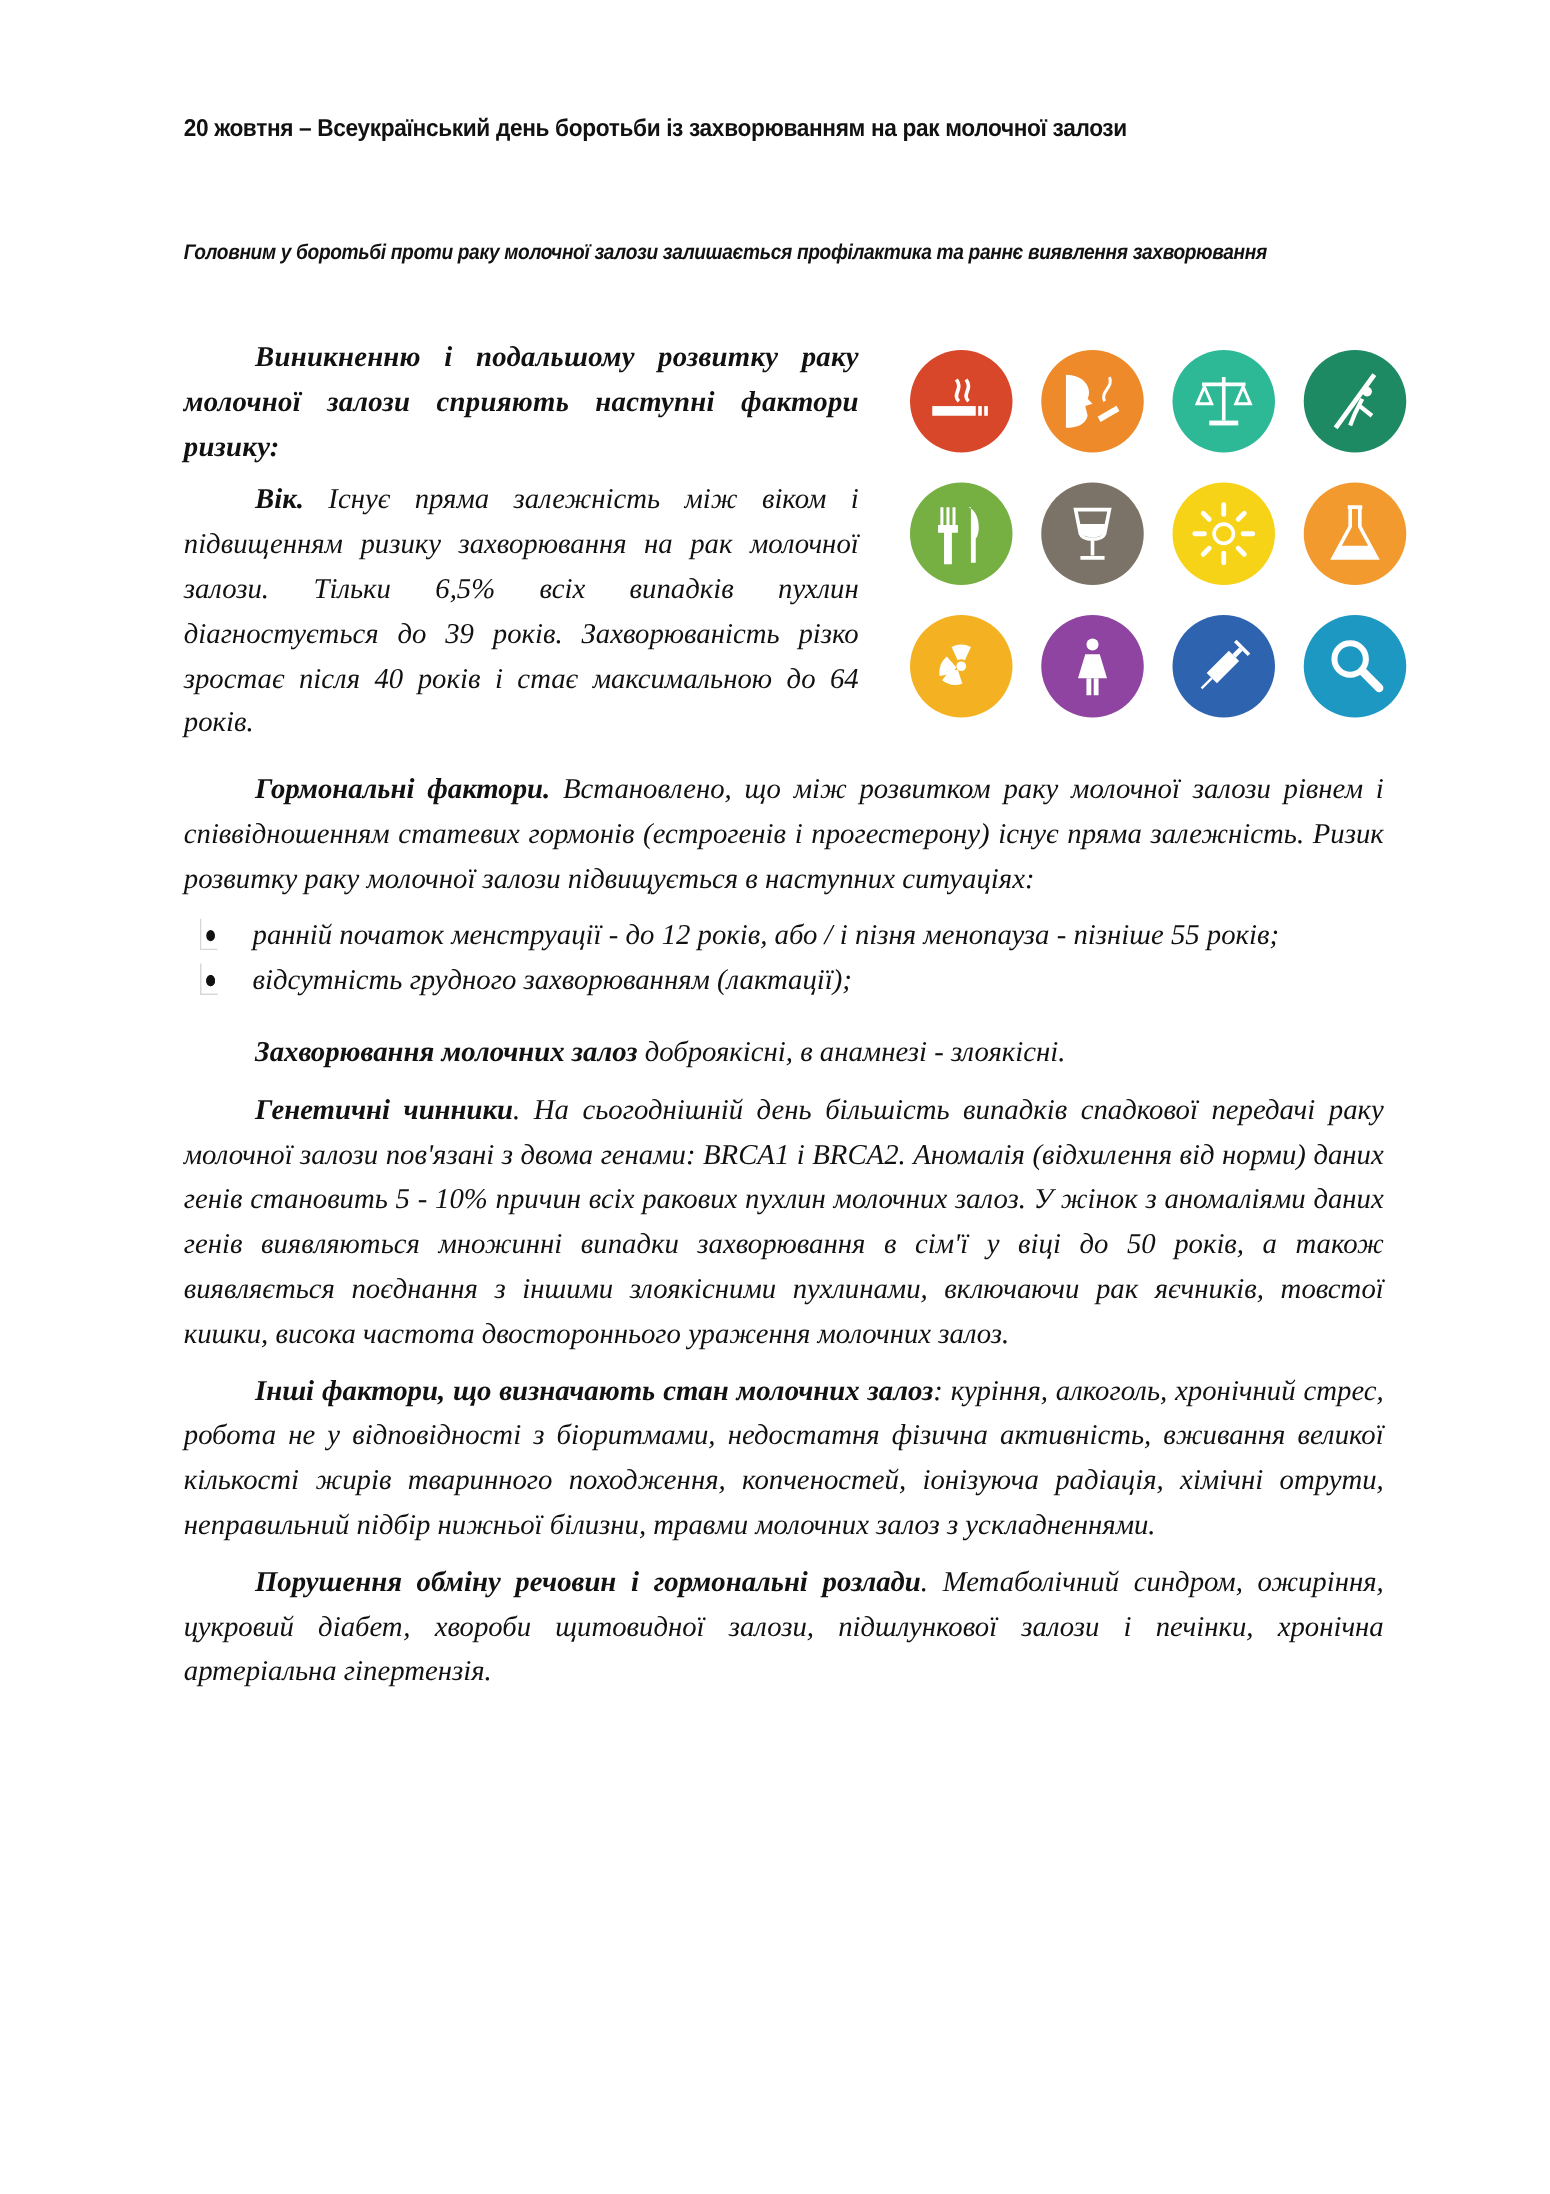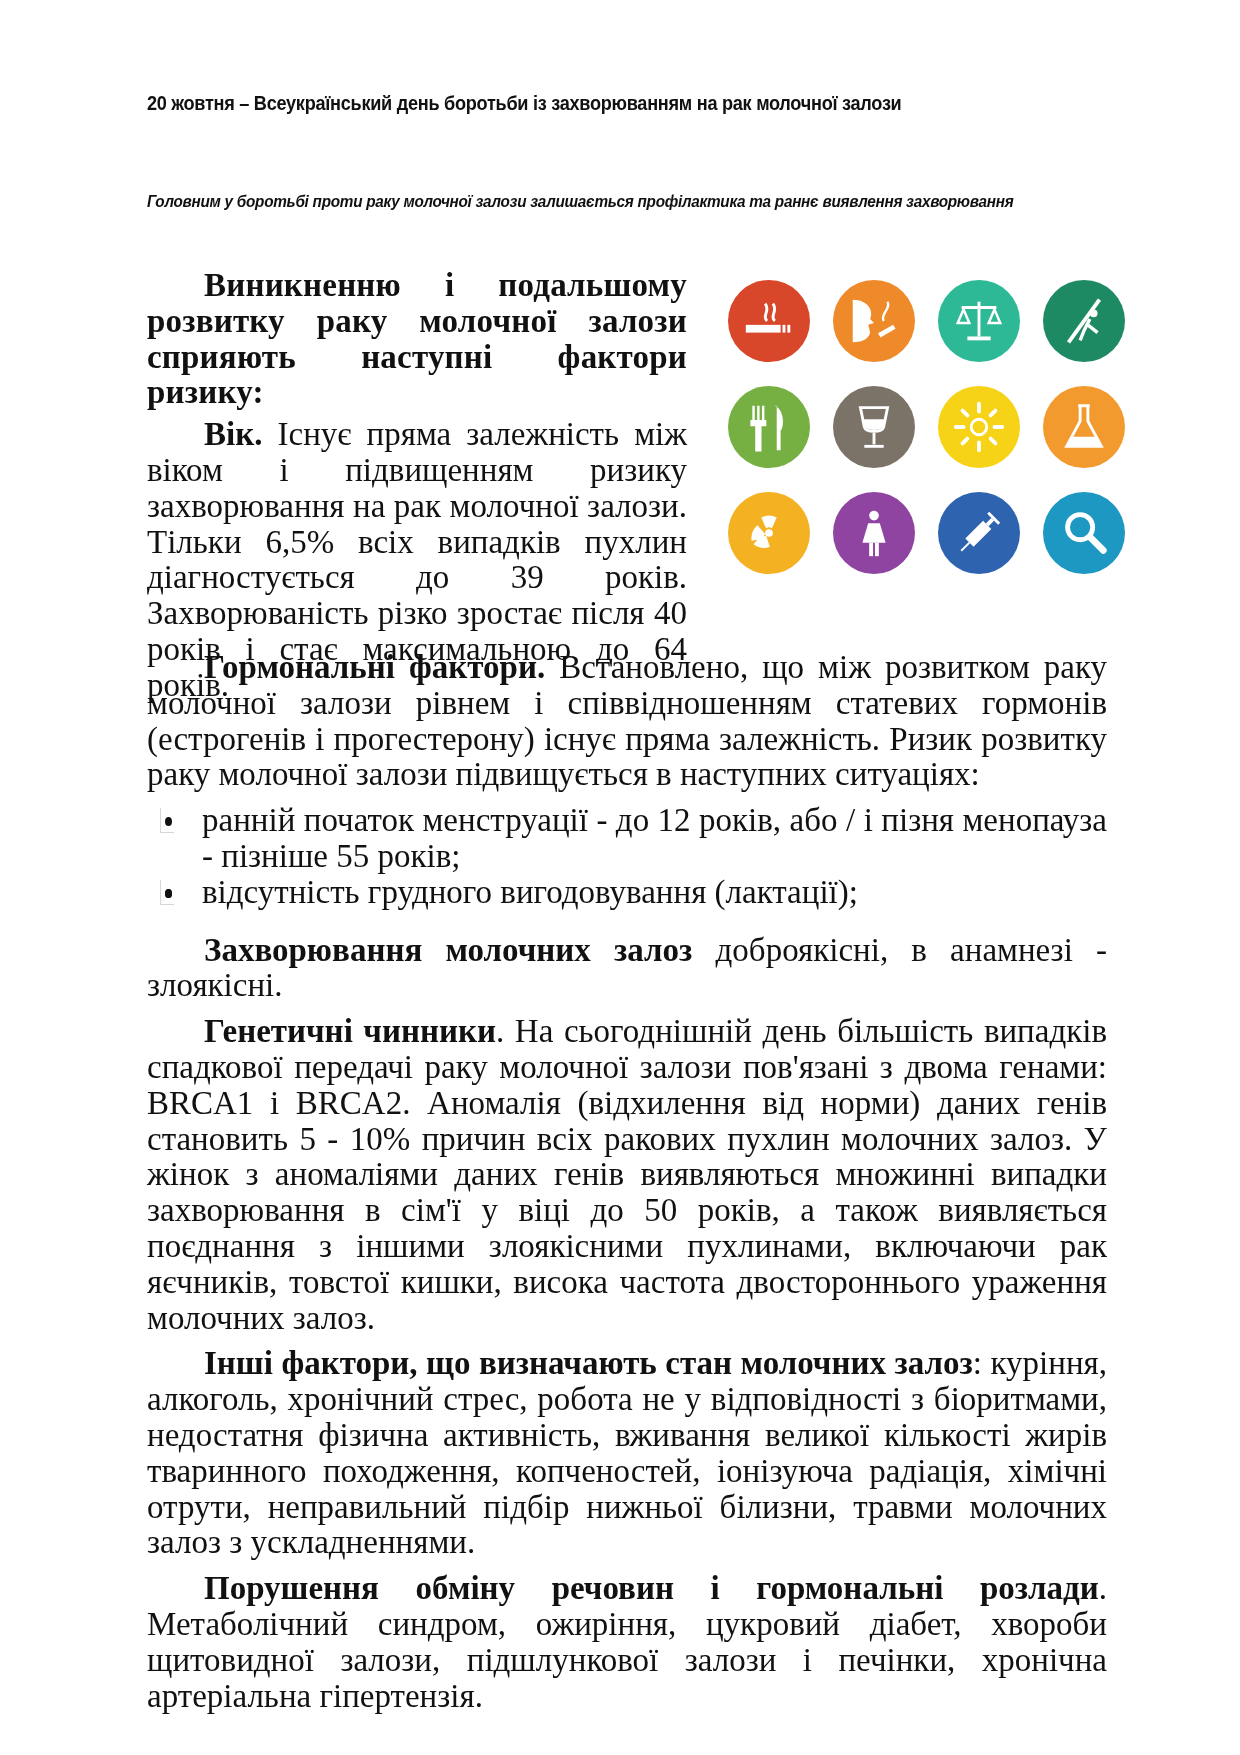--- a/index.html
+++ b/index.html
@@ -8,25 +8,25 @@
   .title {
     position:absolute; left:147px; top:92px; width:960px;
     font-family:"Liberation Sans", sans-serif; font-weight:bold; font-size:19.5px;
     letter-spacing:-0.3px; white-space:nowrap; transform:scaleX(0.93); transform-origin:left top;
   }
   .subtitle {
     position:absolute; left:147px; top:187px; width:1010px;
     font-family:"Liberation Sans", sans-serif; font-weight:bold; font-style:italic; font-size:17px;
     line-height:30px; letter-spacing:-0.3px; transform:scaleX(0.9); transform-origin:left top;
   }
-  .serif { font-family:"Liberation Serif", serif; font-size:33px; line-height:35.8px; text-align:justify; }
+  .serif { font-family:"Liberation Serif", serif; font-size:23px; line-height:35.8px; text-align:justify;font-style:italic; }
   .intro-block { position:absolute; left:147px; top:268px; width:540px; }
   .intro-block p { margin:0; text-indent:57px; }
   .intro-block p.intro-heading { font-weight:bold; margin-bottom:6px; letter-spacing:0.2px; }
-  .body-block { position:absolute; left:147px; top:650px; width:960px; }
+  .body-block { position:absolute; left:147px; top:613px; width:960px; }
   .body-block p { margin:0 0 10px 0; text-indent:57px; }
   b { font-weight:bold; }
   ul.bullets { list-style:none; margin:8px 0 22px 0; padding:0; }
   ul.bullets li { position:relative; padding-left:55px; text-align:justify; }
   ul.bullets li .bullet-box {
     position:absolute; left:13px; top:5px; width:14px; height:25px;
     border-left:1px solid #d6d6d6; border-bottom:1px solid #d6d6d6; box-sizing:border-box;
   }
   ul.bullets li .bullet-dot {
     position:absolute; left:18px; top:14px; width:7px; height:9px; border-radius:50%; background:#111;
@@ -164,21 +164,21 @@
         </svg>
     </div>
   </div>
 
   <div class="body-block serif">
     <p><b>Гормональні фактори.</b><span> Встановлено, що між розвитком раку молочної залози рівнем і співвідношенням статевих гормонів (естрогенів і прогестерону) існує пряма залежність. Ризик розвитку раку молочної залози підвищується в наступних ситуаціях:</span></p>
 
     <ul class="bullets">
       <li><span class="bullet-box"></span><span class="bullet-dot"></span><span>ранній початок менструації - до 12 років, або / і пізня менопауза - пізніше 55 років;</span></li>
       <li><span class="bullet-box"></span><span class="bullet-dot"></span></li>
-      <li><span class="bullet-box"></span><span class="bullet-dot"></span><span>відсутність грудного вигодовування (лактації);</span></li>
+      <li><span class="bullet-box"></span><span class="bullet-dot"></span><span>відсутність грудного захворюванням (лактації);</span></li>
     </ul>
 
     <p><b>Захворювання молочних залоз</b><span> доброякісні, в анамнезі - злоякісні.</span></p>
 
     <p><b>Генетичні чинники</b><span>. На сьогоднішній день більшість випадків спадкової передачі раку молочної залози пов'язані з двома генами: BRCA1 і BRCA2. Аномалія (відхилення від норми) даних генів становить 5 - 10% причин всіх ракових пухлин молочних залоз. У жінок з аномаліями даних генів виявляються множинні випадки захворювання в сім'ї у віці до 50 років, а також виявляється поєднання з іншими злоякісними пухлинами, включаючи рак яєчників, товстої кишки, висока частота двостороннього ураження молочних залоз.</span></p>
 
     <p><b>Інші фактори, що визначають стан молочних залоз</b><span>: куріння, алкоголь, хронічний стрес, робота не у відповідності з біоритмами, недостатня фізична активність, вживання великої кількості жирів тваринного походження, копченостей, іонізуюча радіація, хімічні отрути, неправильний підбір нижньої білизни, травми молочних залоз з ускладненнями.</span></p>
 
     <p><b>Порушення обміну речовин і гормональні розлади</b><span>. Метаболічний синдром, ожиріння, цукровий діабет, хвороби щитовидної залози, підшлункової залози і печінки, хронічна артеріальна гіпертензія.</span></p>
   </div>

